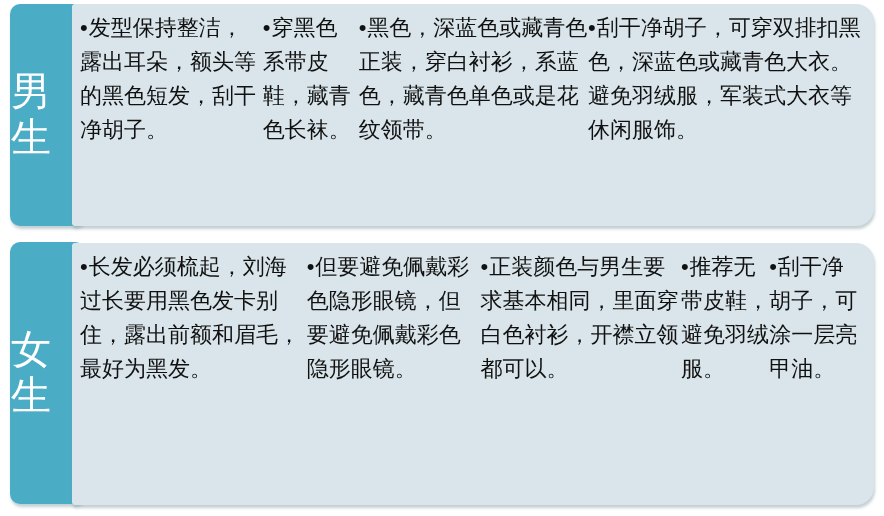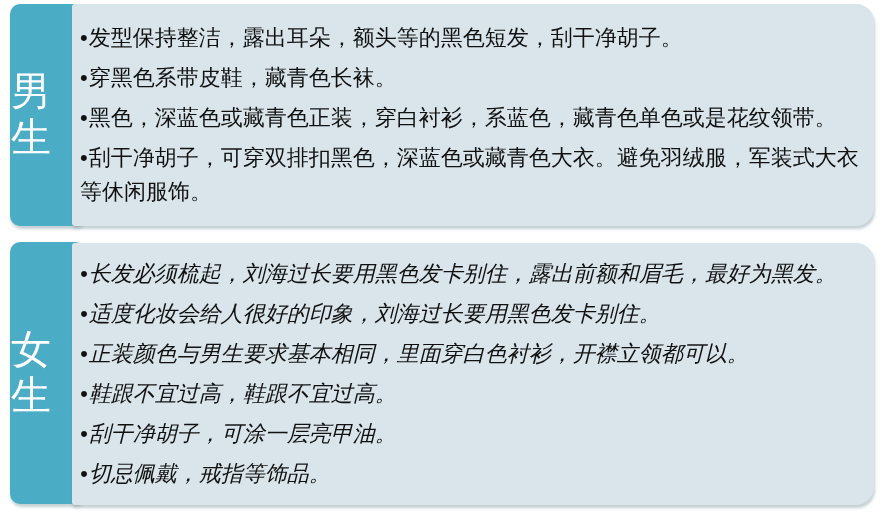--- a/index.html
+++ b/index.html
@@ -40,41 +40,41 @@
     font-weight: normal;
   }
   .content-box {
     position: absolute;
     left: 72px;
     width: 802px;
     background: #D9E5EA;
     border-radius: 3px 18px 18px 3px;
     box-shadow: 1px 3px 3px rgba(125,150,160,0.45);
     display: flex;
-    flex-direction: column;
+    flex-direction: row;
     justify-content: center;
     box-sizing: border-box;
     padding: 4px 10px 4px 8px;
   }
   .bullet-item {
     font-size: 22px;
     line-height: 34px;
     color: #111111;
     margin: 3px 0;
     word-break: break-all;
   }
   .bullet-item::before {
     content: "\2022";
     margin-right: 1px;
   }
   
   #male-label   { top: 4px;   height: 222px; }
   #male-panel   { top: 4px;   height: 222px; }
   #female-label { top: 242px; height: 262px; }
-  #female-panel { top: 243px; height: 262px; font-style: italic; }
+  #female-panel { top: 243px; height: 262px; }
 </style>
 </head>
 <body>
 
 <div class="slide">
 
   <div class="label-box" id="male-label">
     <div class="label-text">男生</div>
   </div>
   <div class="content-box" id="male-panel">
@@ -82,20 +82,19 @@
     <div class="bullet-item">穿黑色系带皮鞋，藏青色长袜。</div>
     <div class="bullet-item">黑色，深蓝色或藏青色正装，穿白衬衫，系蓝色，藏青色单色或是花纹领带。</div>
     <div class="bullet-item">刮干净胡子，可穿双排扣黑色，深蓝色或藏青色大衣。避免羽绒服，军装式大衣等休闲服饰。</div>
   </div>
 
   <div class="label-box" id="female-label">
     <div class="label-text">女生</div>
   </div>
   <div class="content-box" id="female-panel">
     <div class="bullet-item">长发必须梳起，刘海过长要用黑色发卡别住，露出前额和眉毛，最好为黑发。</div>
-    <div class="bullet-item">适度化妆会给人很好的印象，刘海过长要用黑色发卡别住。</div>
+    <div class="bullet-item">但要避免佩戴彩色隐形眼镜，但要避免佩戴彩色隐形眼镜。</div>
     <div class="bullet-item">正装颜色与男生要求基本相同，里面穿白色衬衫，开襟立领都可以。</div>
-    <div class="bullet-item">鞋跟不宜过高，鞋跟不宜过高。</div>
+    <div class="bullet-item">推荐无带皮鞋，避免羽绒服。</div>
     <div class="bullet-item">刮干净胡子，可涂一层亮甲油。</div>
-    <div class="bullet-item">切忌佩戴，戒指等饰品。</div>
   </div>
 
 </div>
 
 </body></html>

